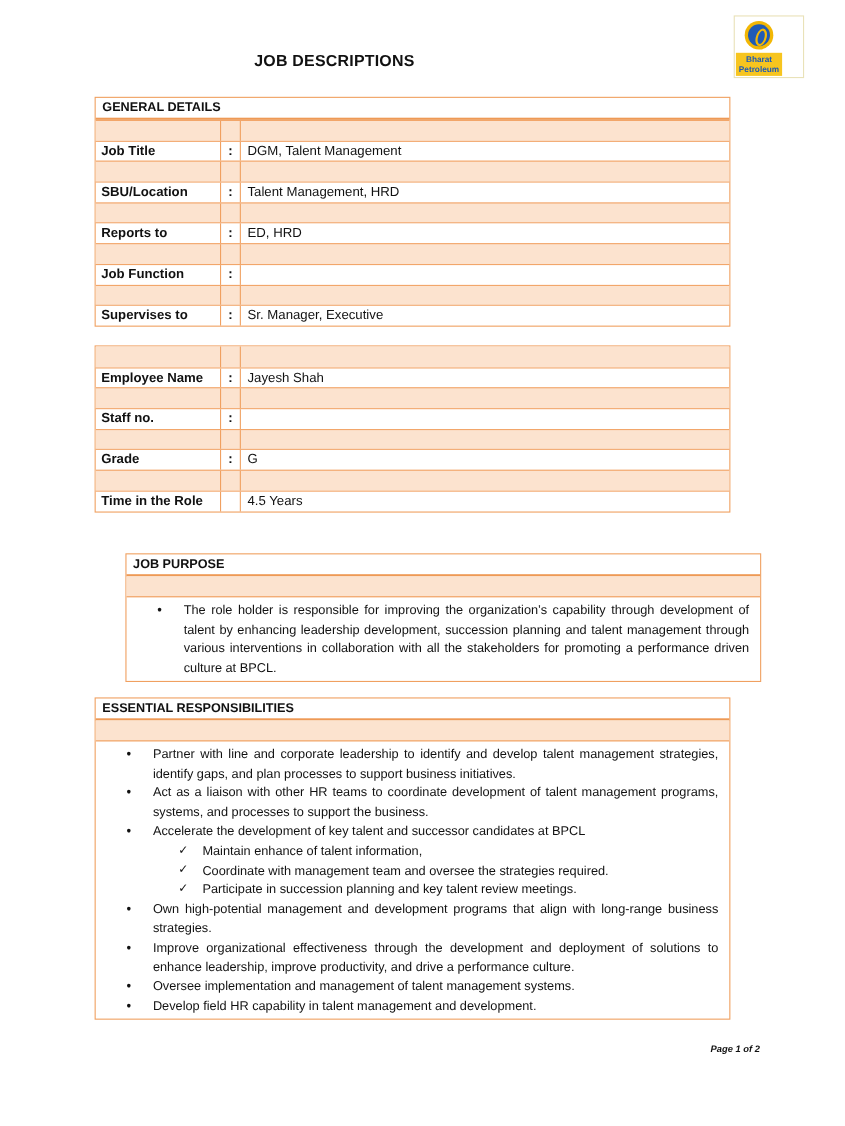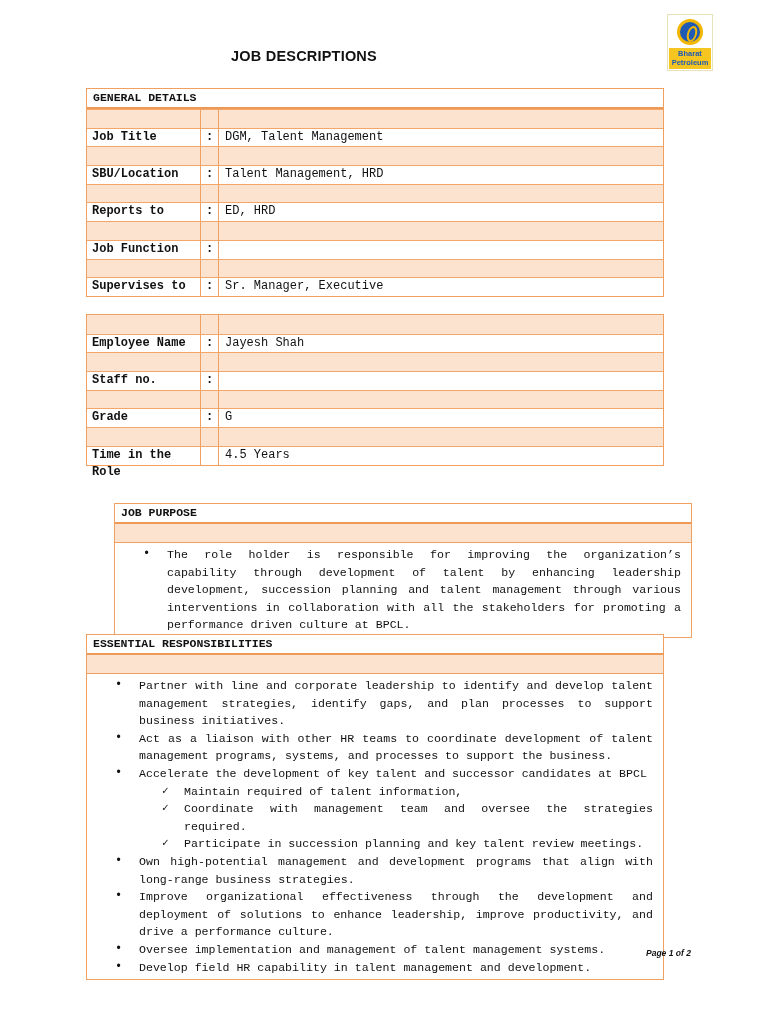--- a/index.html
+++ b/index.html
@@ -1,29 +1,29 @@
 <!DOCTYPE html>
 <html><head>
 <meta charset="utf-8">
 <style>
   html, body { margin:0; padding:0; background:#ffffff; }
   body { width:768px; height:1024px; position:relative; overflow:hidden;
          font-family:"Liberation Sans", sans-serif; color:#111; }
-  .logo { position:absolute; left:667px; top:14px; width:46px; height:57px;
+  .logo { position:absolute; left:667px; top:14px; width:64px; height:57px;
           border:1px solid #e9e2b8; background:#fff; box-sizing:border-box; }
   .logo .ring { position:absolute; left:9px; top:4px; width:26px; height:26px; border-radius:50%;
                 background:#f2b705; }
   .logo .ring .inner { position:absolute; left:3px; top:3px; width:20px; height:20px; border-radius:50%;
                 background:#1f5bb5; }
   .logo .ring .s { position:absolute; left:7px; top:4px; width:6px; height:12px; border:2px solid #f2b705;
                 border-radius:50%; transform:skewX(-12deg); }
   .logo .txt { position:absolute; left:1px; top:33px; width:42px; height:21px; background:#f7c51f;
                font-size:7.5px; font-weight:bold; color:#1f5bb5; text-align:center; line-height:9px; padding-top:1px; box-sizing:border-box; }
   .title { position:absolute; left:0; width:608px; top:48px; text-align:center; font-weight:bold; font-size:14.5px; letter-spacing:0.2px; }
-  .box { position:absolute; left:86px; width:578px; border:1.5px solid #f0a060; box-sizing:border-box; background:#fff;font-family:Liberation Mono, monospace; }
+  .box { position:absolute; left:86px; width:578px; border:1.5px solid #f0a060; box-sizing:border-box; background:#fff; }
   .hdr { height:18px; border-bottom:2.5px solid #ee9955; font-weight:bold; font-size:11.5px; padding-left:6px; line-height:18px; }
   .row { display:flex; height:18.7px; border-top:1px solid #f2a66a; box-sizing:border-box; font-size:12px; }
   .row:first-of-type { border-top:none; }
   .row.fill { background:#fce3cf; }
   .c1 { width:114px; border-right:1.5px solid #f0a060; padding-left:5px; font-weight:bold; line-height:17px; box-sizing:border-box; }
   .c2 { width:18px; border-right:1.5px solid #f0a060; text-align:center; font-weight:bold; line-height:17px; box-sizing:border-box; }
   .c3 { flex:1; padding-left:6px; line-height:17px; }
   .fillrow { height:18px; background:#fce3cf; border-bottom:1.5px solid #f0a060; }
   ul { margin:0; padding:3px 10px 3px 0; list-style:none; font-size:11.6px; line-height:17.6px; }
   li { position:relative; padding-left:52px; text-align:justify; }
@@ -153,21 +153,21 @@
   </ul>
 </div>
 
 <div class="box" style="top:634px;">
   <div class="hdr">ESSENTIAL RESPONSIBILITIES</div>
   <div class="fillrow"></div>
   <ul>
     <li><span class="bul">•</span><span>Partner with line and corporate leadership to identify and develop talent management strategies, identify gaps, and plan processes to support business initiatives.</span></li>
     <li><span class="bul">•</span><span>Act as a liaison with other HR teams to coordinate development of talent management programs, systems, and processes to support the business.</span></li>
     <li><span class="bul">•</span><span>Accelerate the development of key talent and successor candidates at BPCL</span></li>
-    <li class="sub"><span class="bul">✓</span><span>Maintain required of talent information,</span></li>
+    <li class="sub"><span class="bul">✓</span><span>Maintain enhance of talent information,</span></li>
     <li class="sub"><span class="bul">✓</span><span>Coordinate with management team and oversee the strategies required.</span></li>
     <li class="sub"><span class="bul">✓</span><span>Participate in succession planning and key talent review meetings.</span></li>
     <li><span class="bul">•</span><span>Own high-potential management and development programs that align with long-range business strategies.</span></li>
     <li><span class="bul">•</span><span>Improve organizational effectiveness through the development and deployment of solutions to enhance leadership, improve productivity, and drive a performance culture.</span></li>
     <li><span class="bul">•</span><span>Oversee implementation and management of talent management systems.</span></li>
     <li><span class="bul">•</span><span>Develop field HR capability in talent management and development.</span></li>
   </ul>
 </div>
 
 <div class="pagenum">Page 1 of 2</div>

